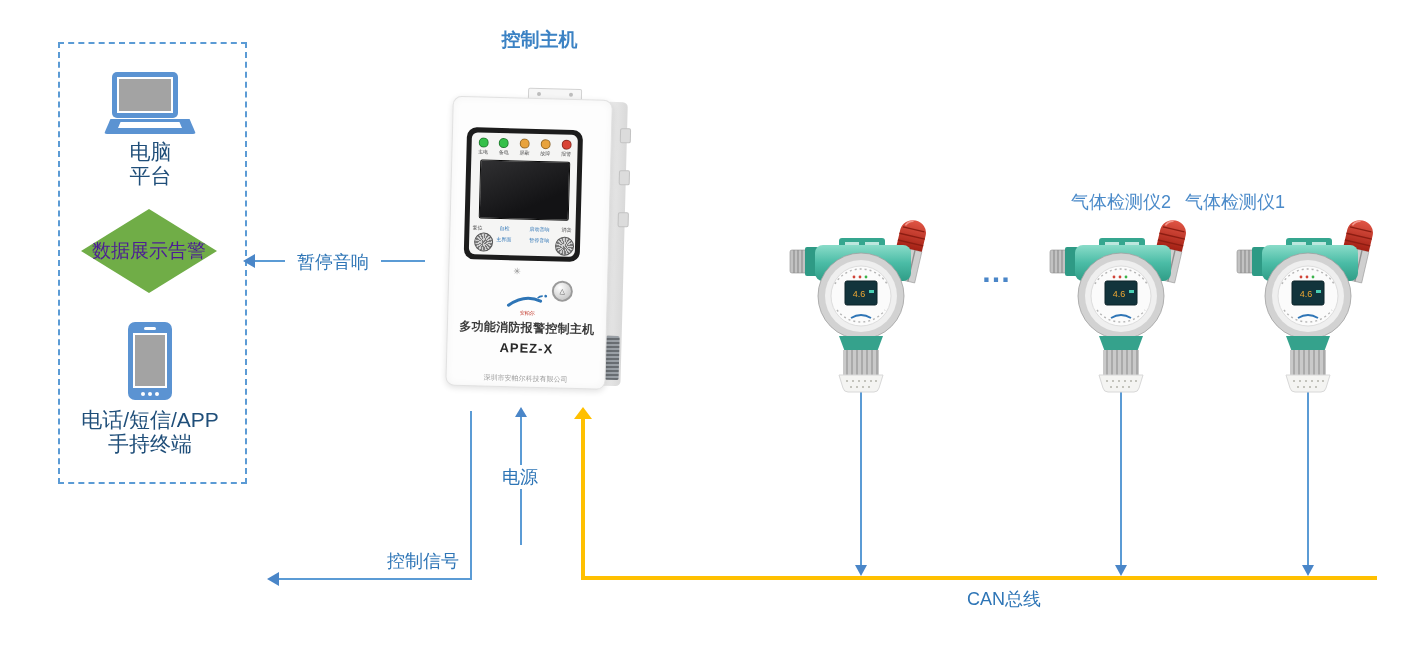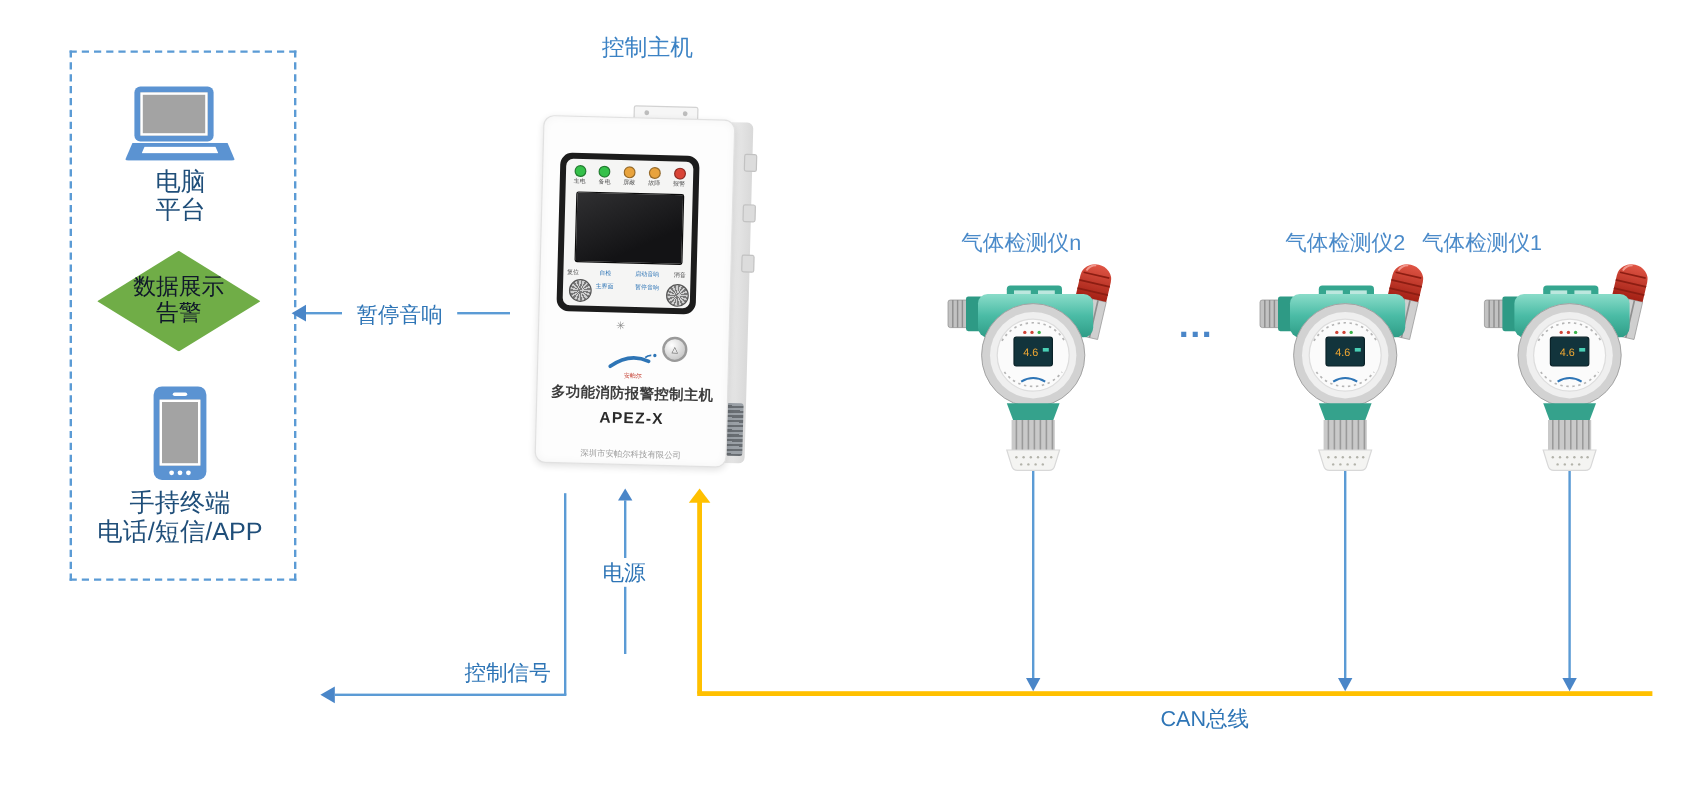--- a/index.html
+++ b/index.html
@@ -15,21 +15,21 @@
   .ah-up-yellow{position:absolute;width:0;height:0;border-left:9px solid transparent;border-right:9px solid transparent;border-bottom:12px solid #ffc000;}
   .yline-h{position:absolute;height:4px;background:#ffc000;}
   .yline-v{position:absolute;width:4px;background:#ffc000;}
   .lbl-blue{position:absolute;color:#2e75b6;font-size:18px;text-align:center;white-space:nowrap;}
   .lbl-title{position:absolute;color:#3b82c4;font-size:19px;text-align:center;white-space:nowrap;}
   .lbl-det{position:absolute;color:#4a8ac9;font-size:18px;text-align:center;white-space:nowrap;width:170px;}
   .onwhite{background:#fff;padding:0 4px;}
   
   .dashed-box{position:absolute;left:58px;top:42px;width:185px;height:438px;border:2px dashed #5b9bd5;}
   .navy{color:#1f4e79;font-size:21px;line-height:24px;text-align:center;}
-  .diamond{position:absolute;background:#70ad47;clip-path:polygon(50% 0,100% 50%,50% 100%,0 50%);display:flex;flex-direction:column;align-items:center;justify-content:center;color:#0f172a;text-align:center;}
+  .diamond{position:absolute;background:#70ad47;clip-path:polygon(50% 0,100% 50%,50% 100%,0 50%);display:flex;flex-direction:row;align-items:center;justify-content:center;color:#4c1d95;text-align:center;}
   
   .laptop{position:absolute;left:104px;top:70px;width:92px;height:64px;}
   .laptop .scr{position:absolute;left:8px;top:2px;width:66px;height:46px;background:#5b93d2;border-radius:5px;}
   .laptop .scr .in{position:absolute;left:5px;top:5px;right:5px;bottom:5px;background:#a3a3a3;border:2px solid #fff;}
   .laptop .base{position:absolute;left:0;top:49px;width:92px;height:15px;background:#5b93d2;clip-path:polygon(7% 0,93% 0,100% 100%,0 100%);border-radius:3px;}
   .laptop .slot{position:absolute;left:14px;top:52px;width:64px;height:6px;background:#fff;clip-path:polygon(4% 0,96% 0,100% 100%,0 100%);}
   
   .phone{position:absolute;left:128px;top:322px;width:44px;height:78px;background:#5b93d2;border-radius:7px;}
   .phone .scr{position:absolute;left:5px;top:11px;width:30px;height:51px;background:#a3a3a3;border:2px solid #fff;}
   .phone .dash{position:absolute;left:16px;top:5px;width:12px;height:3px;background:#fff;border-radius:2px;}
@@ -90,22 +90,22 @@
     <div class="dash"></div>
     <div class="scr"></div>
     <div class="dots">
         <i></i>
         <i></i>
         <i></i>
       </div>
   </div>
 
   <div class="abs navy" style="left:40px;top:408px;width:220px;">
+    <div>电话/短信/APP</div>
     <div>手持终端</div>
-    <div>电话/短信/APP</div>
   </div>
 
 
   <div class="ah-left" style="left:243px;top:254px;"></div>
   <div class="hline" style="left:255px;top:260px;width:170px;"></div>
   <div class="lbl-blue onwhite" style="left:285px;top:250px;width:88px;">暂停音响</div>
 
   <div class="vline" style="left:470px;top:411px;height:168px;"></div>
   <div class="hline" style="left:279px;top:578px;width:193px;"></div>
   <div class="ah-left" style="left:267px;top:572px;"></div>
@@ -120,22 +120,21 @@
   <div class="yline-h" style="left:581px;top:576px;width:796px;"></div>
   <div class="lbl-blue" style="left:958px;top:587px;width:92px;">CAN总线</div>
 
   <div class="vline" style="left:860px;top:392px;height:174px;"></div>
   <div class="ah-down" style="left:855px;top:565px;"></div>
   <div class="vline" style="left:1120px;top:392px;height:174px;"></div>
   <div class="ah-down" style="left:1115px;top:565px;"></div>
   <div class="vline" style="left:1307px;top:392px;height:174px;"></div>
   <div class="ah-down" style="left:1302px;top:565px;"></div>
 
-  <div class="lbl-title" style="left:452px;top:27px;width:175px;">控制主机</div>
-  <div class="lbl-det" style="left:766px;top:190px;">气体检测仪n</div>
+  <div class="lbl-title" style="left:452px;top:27px;width:175px;font-weight:bold;">控制主机</div>
   <div class="lbl-det" style="left:1036px;top:190px;">气体检测仪2</div>
   <div class="lbl-det" style="left:1150px;top:190px;">气体检测仪1</div>
   <div class="ellipsis">…</div>
 
   <div class="device">
     <div class="dev-bracket">
         <i style="left:8px;"></i>
         <i style="right:8px;"></i>
       </div>
     <div class="dev-side"></div>

